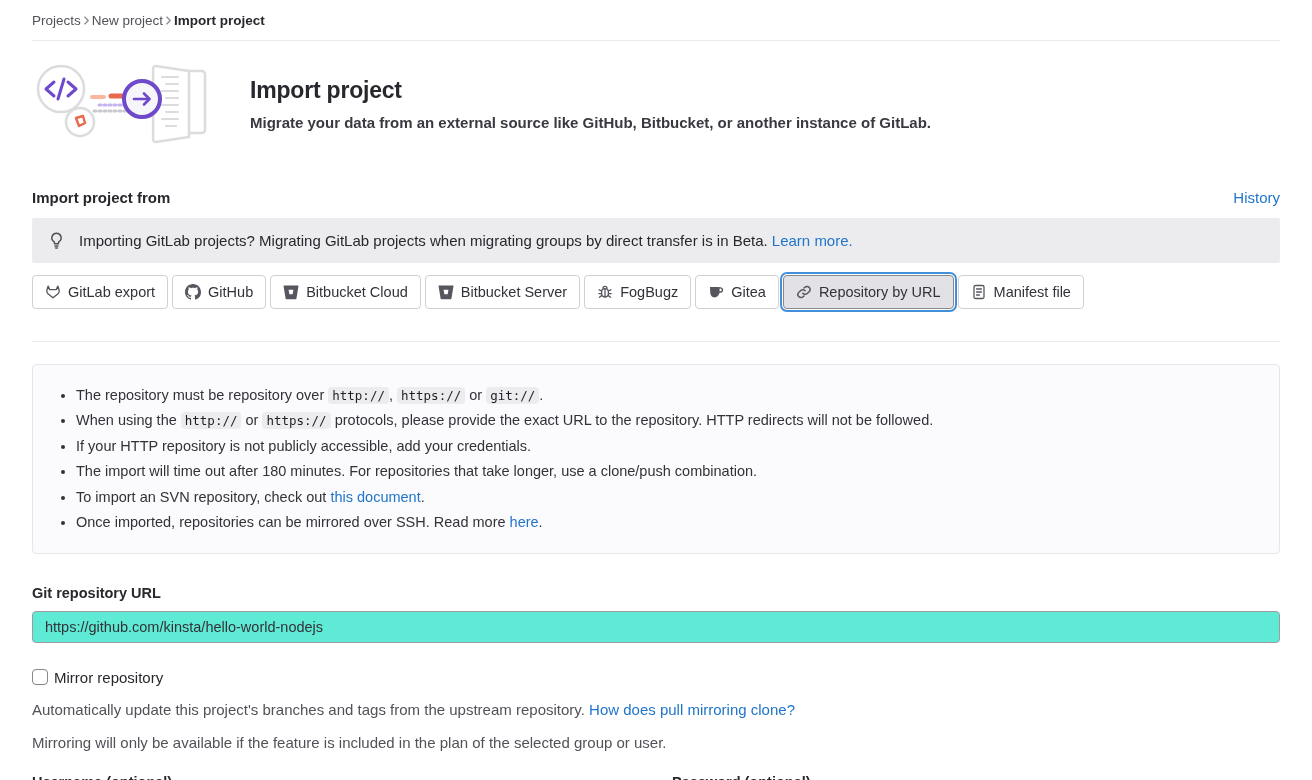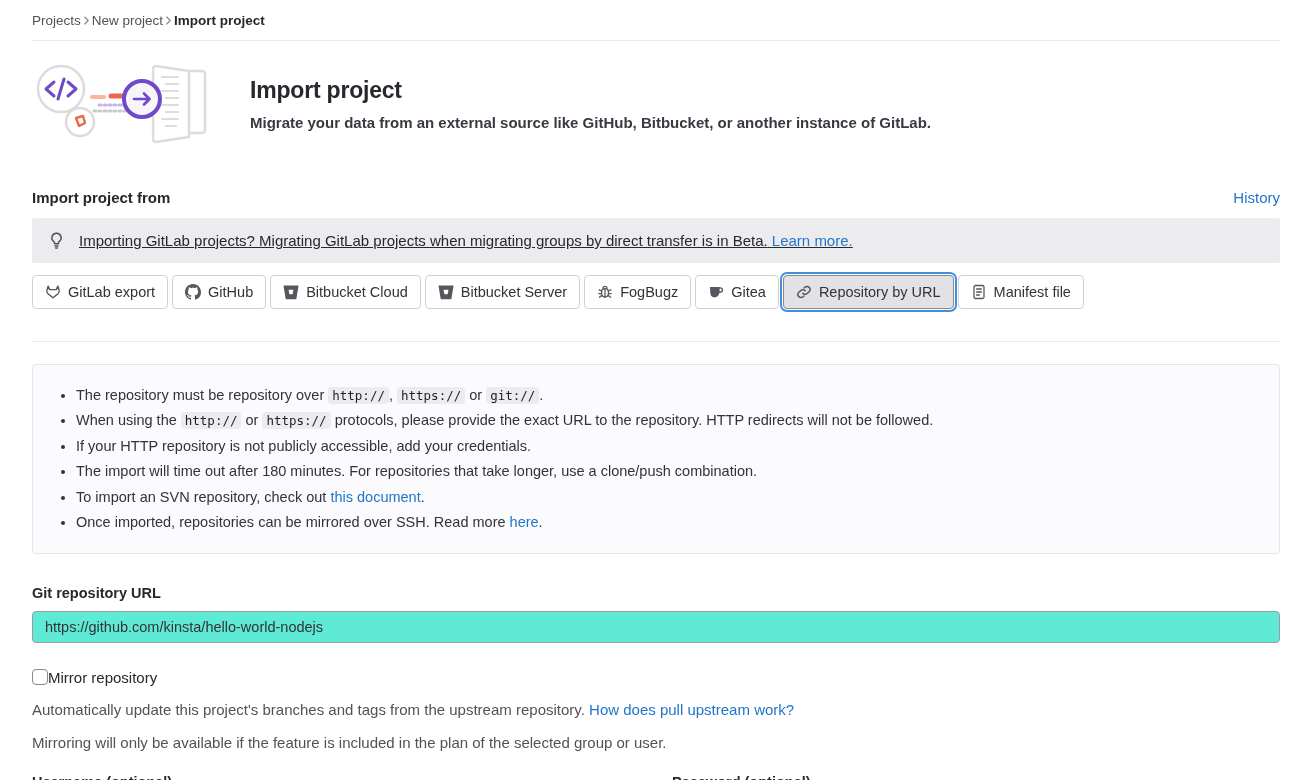--- a/index.html
+++ b/index.html
@@ -26,21 +26,21 @@
   .header-illustration { flex: 0 0 auto; }
   .page-title { font-size: 23px; font-weight: 700; color: #28272d; margin: 0; letter-spacing: -.2px; }
   .page-subtitle { margin: 10px 0 0 0; color: #3a3941; font-size: 15px; font-weight: bold; }
 
   
   .section-row { display: flex; justify-content: space-between; align-items: center; margin-top: 40px; gap: 40px; }
   .section-label { font-weight: 700; font-size: 15px; color: #28272d; }
   a.gl-link { color: #1f75cb; text-decoration: none; cursor: pointer; }
 
   
-  .banner { margin-top: 12px; background: #ececef; border-radius: 2px; padding: 14px 16px; display: flex; align-items: center; gap: 14px; color: #28272d; font-size: 15px; text-decoration: underline; }
+  .banner { margin-top: 12px; background: #ececef; border-radius: 2px; padding: 14px 16px; display: flex; align-items: center; gap: 14px; color: #28272d; font-size: 15px; }
   .banner .bulb { flex: 0 0 auto; display: inline-flex; color: #535158; }
 
   
   .source-row { display: flex; flex-wrap: wrap; gap: 4px; margin-top: 12px; }
   .src-btn {
     display: inline-flex; align-items: center; gap: 7px;
     background: #fff; border: 1px solid #d1d0d6; border-radius: 4px;
     padding: 7px 12px; font-size: 14.5px; color: #333238;
     font-family: "Liberation Sans", sans-serif; cursor: pointer; line-height: 18px;
   }
@@ -62,21 +62,21 @@
 
   
   .field-label { display: block; font-weight: 700; font-size: 14.5px; color: #28272d; }
   .lbl-git { margin-top: 31px; }
   .text-input {
     display: block; width: 100%; height: 32px; margin-top: 10px;
     border: 1px solid #9d9ca2; border-radius: 4px; padding: 0 12px;
     font-size: 14.5px; color: #333238; background: #5eead4;
     font-family: "Liberation Sans", sans-serif; outline: none;
   }
-  .checkbox-row { display: flex; align-items: center; gap: 0; margin-top: 26px; }
+  .checkbox-row { display: flex; align-items: center; gap: 6px; margin-top: 26px; }
   .gl-checkbox {
     appearance: none; -webkit-appearance: none; width: 16px; height: 16px; margin: 0;
     border: 1px solid #89888d; border-radius: 4px; background: #fff; cursor: pointer;
   }
   .checkbox-label { font-size: 15px; color: #28272d; cursor: pointer; }
   .help-line { margin-top: 15px; color: #535158; font-size: 15px; }
   .note-line { margin-top: 16px; color: #535158; font-size: 15px; }
 
   .cred-grid { display: grid; grid-template-columns: 1fr 1fr; column-gap: 32px; margin-top: 23px; }
 
@@ -248,21 +248,21 @@
 
   <label class="field-label lbl-git">Git repository URL</label>
   <input class="text-input" type="text" value="https://github.com/kinsta/hello-world-nodejs" style="">
 
   <div class="checkbox-row">
     <input type="checkbox" class="gl-checkbox" id="mirror-cb" style="">
     <label for="mirror-cb" class="checkbox-label">Mirror repository</label>
   </div>
   <p class="help-line">
     <span>Automatically update this project's branches and tags from the upstream repository.</span>
-    <a class="gl-link">How does pull upstream work?</a>
+    <a class="gl-link">How does pull mirroring clone?</a>
   </p>
   <p class="note-line">Mirroring will only be available if the feature is included in the plan of the selected group or user.</p>
 
   <div class="cred-grid">
     <div>
       <label class="field-label">Username (optional)</label>
 
     </div>
     <div>
       <label class="field-label">Password (optional)</label>

